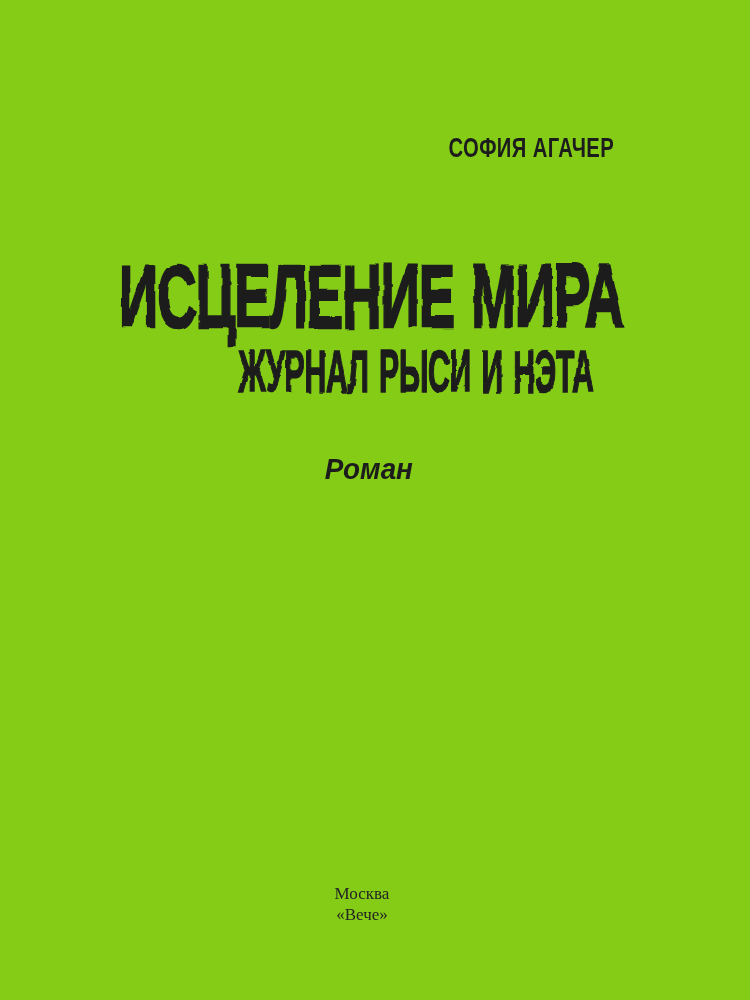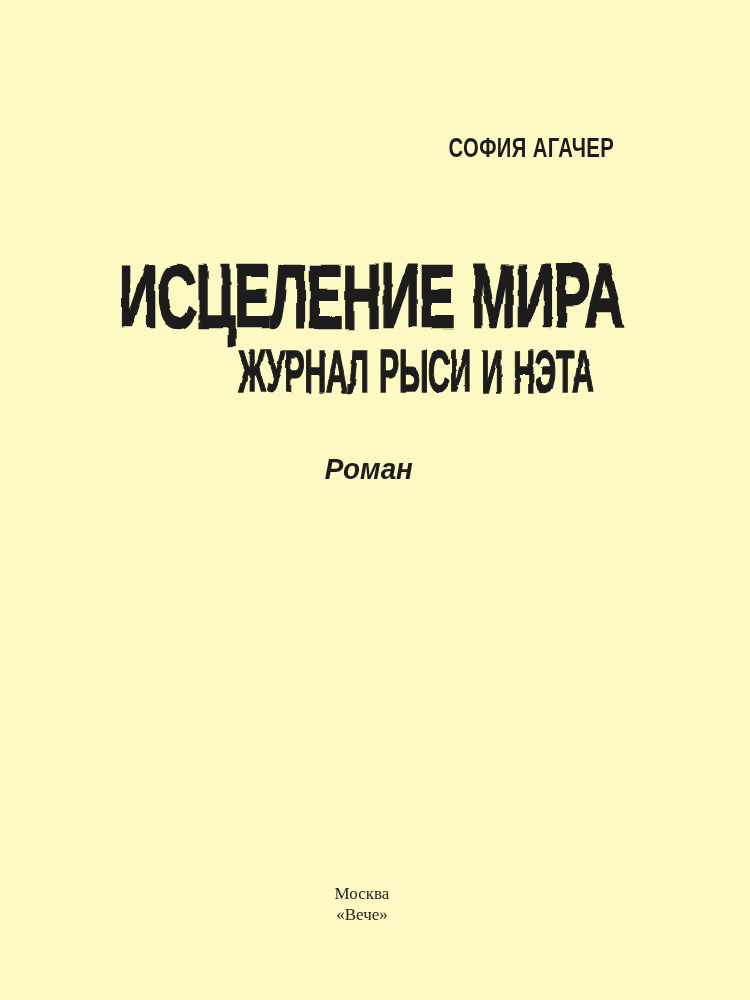--- a/index.html
+++ b/index.html
@@ -4,21 +4,21 @@
 <style>
   html, body {
     margin: 0;
     padding: 0;
     background: #ffffff;
   }
   .page {
     position: relative;
     width: 750px;
     height: 1000px;
-    background: #fef9c3;
+    background: #84cc16;
     overflow: hidden;
     font-family: "Liberation Sans", sans-serif;
     color: #1c1c1c;
   }
   .abs {
     position: absolute;
     left: 0;
     right: 0;
     text-align: center;
     white-space: nowrap;

